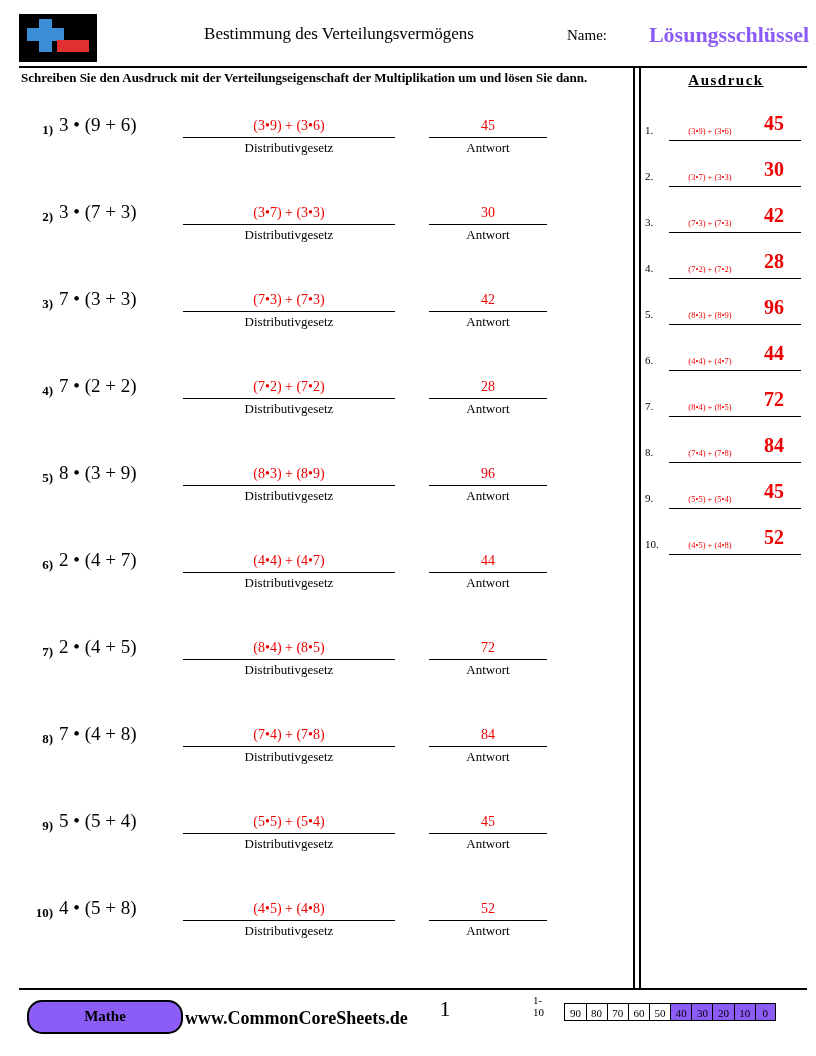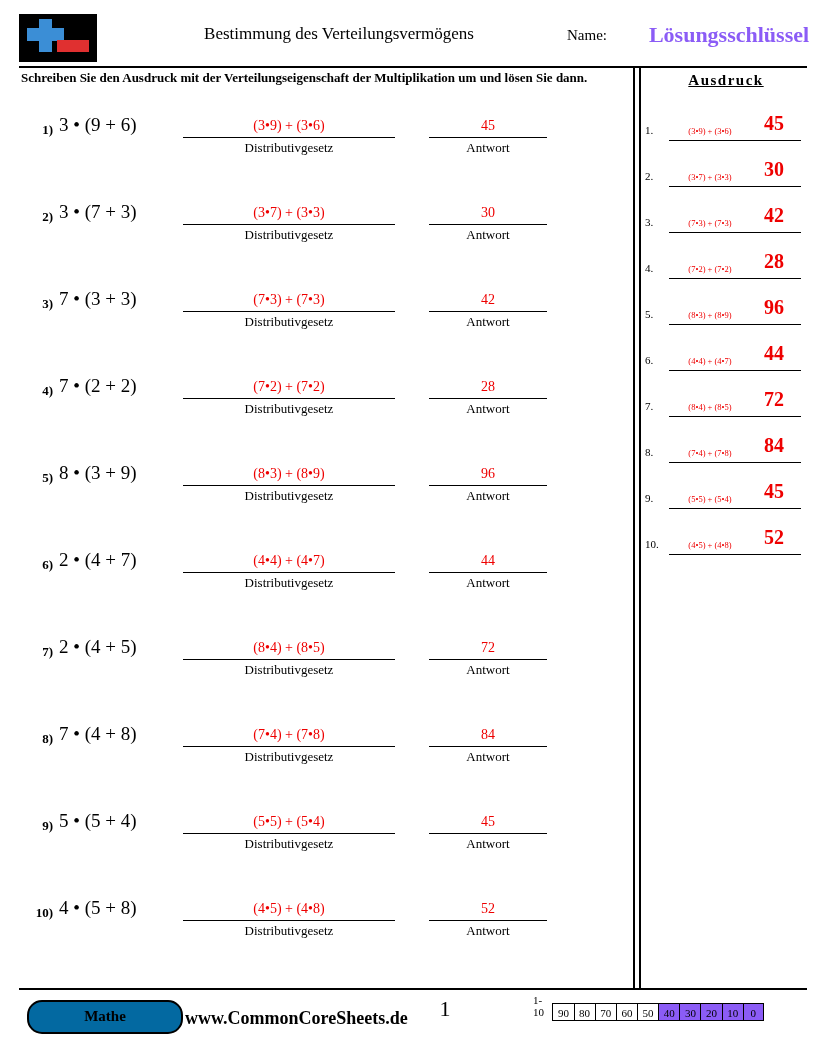--- a/index.html
+++ b/index.html
@@ -209,21 +209,21 @@
     left: 14px; top: 988px;
     width: 788px; height: 2px;
     background: #000000;
   }
   .subject-pill {
     position: absolute;
     left: 22px; top: 1000px;
     width: 152px; height: 30px;
     border: 2px solid #000000;
     border-radius: 15px;
-    background: #0369a1;
+    background: #8b5cf6;
   }
   .subject-pill span {
     display: block;
     text-align: center;
     line-height: 28px;
     font-size: 15px;
     font-weight: bold;
   }
   .site {
     position: absolute;
@@ -240,21 +240,21 @@
   }
   .scale {
     position: absolute;
     left: 528px; top: 996px;
     display: flex;
     align-items: center;
     height: 20px;
     font-size: 11px;
   }
   .scale .range {
-    margin-right: 0;
+    margin-right: 12px;
   }
   .scale .cell {
     width: 22px;
     height: 18px;
     border: 1px solid #000000;
     border-right: none;
     text-align: center;
     line-height: 18px;
     font-size: 11px;
     box-sizing: border-box;

